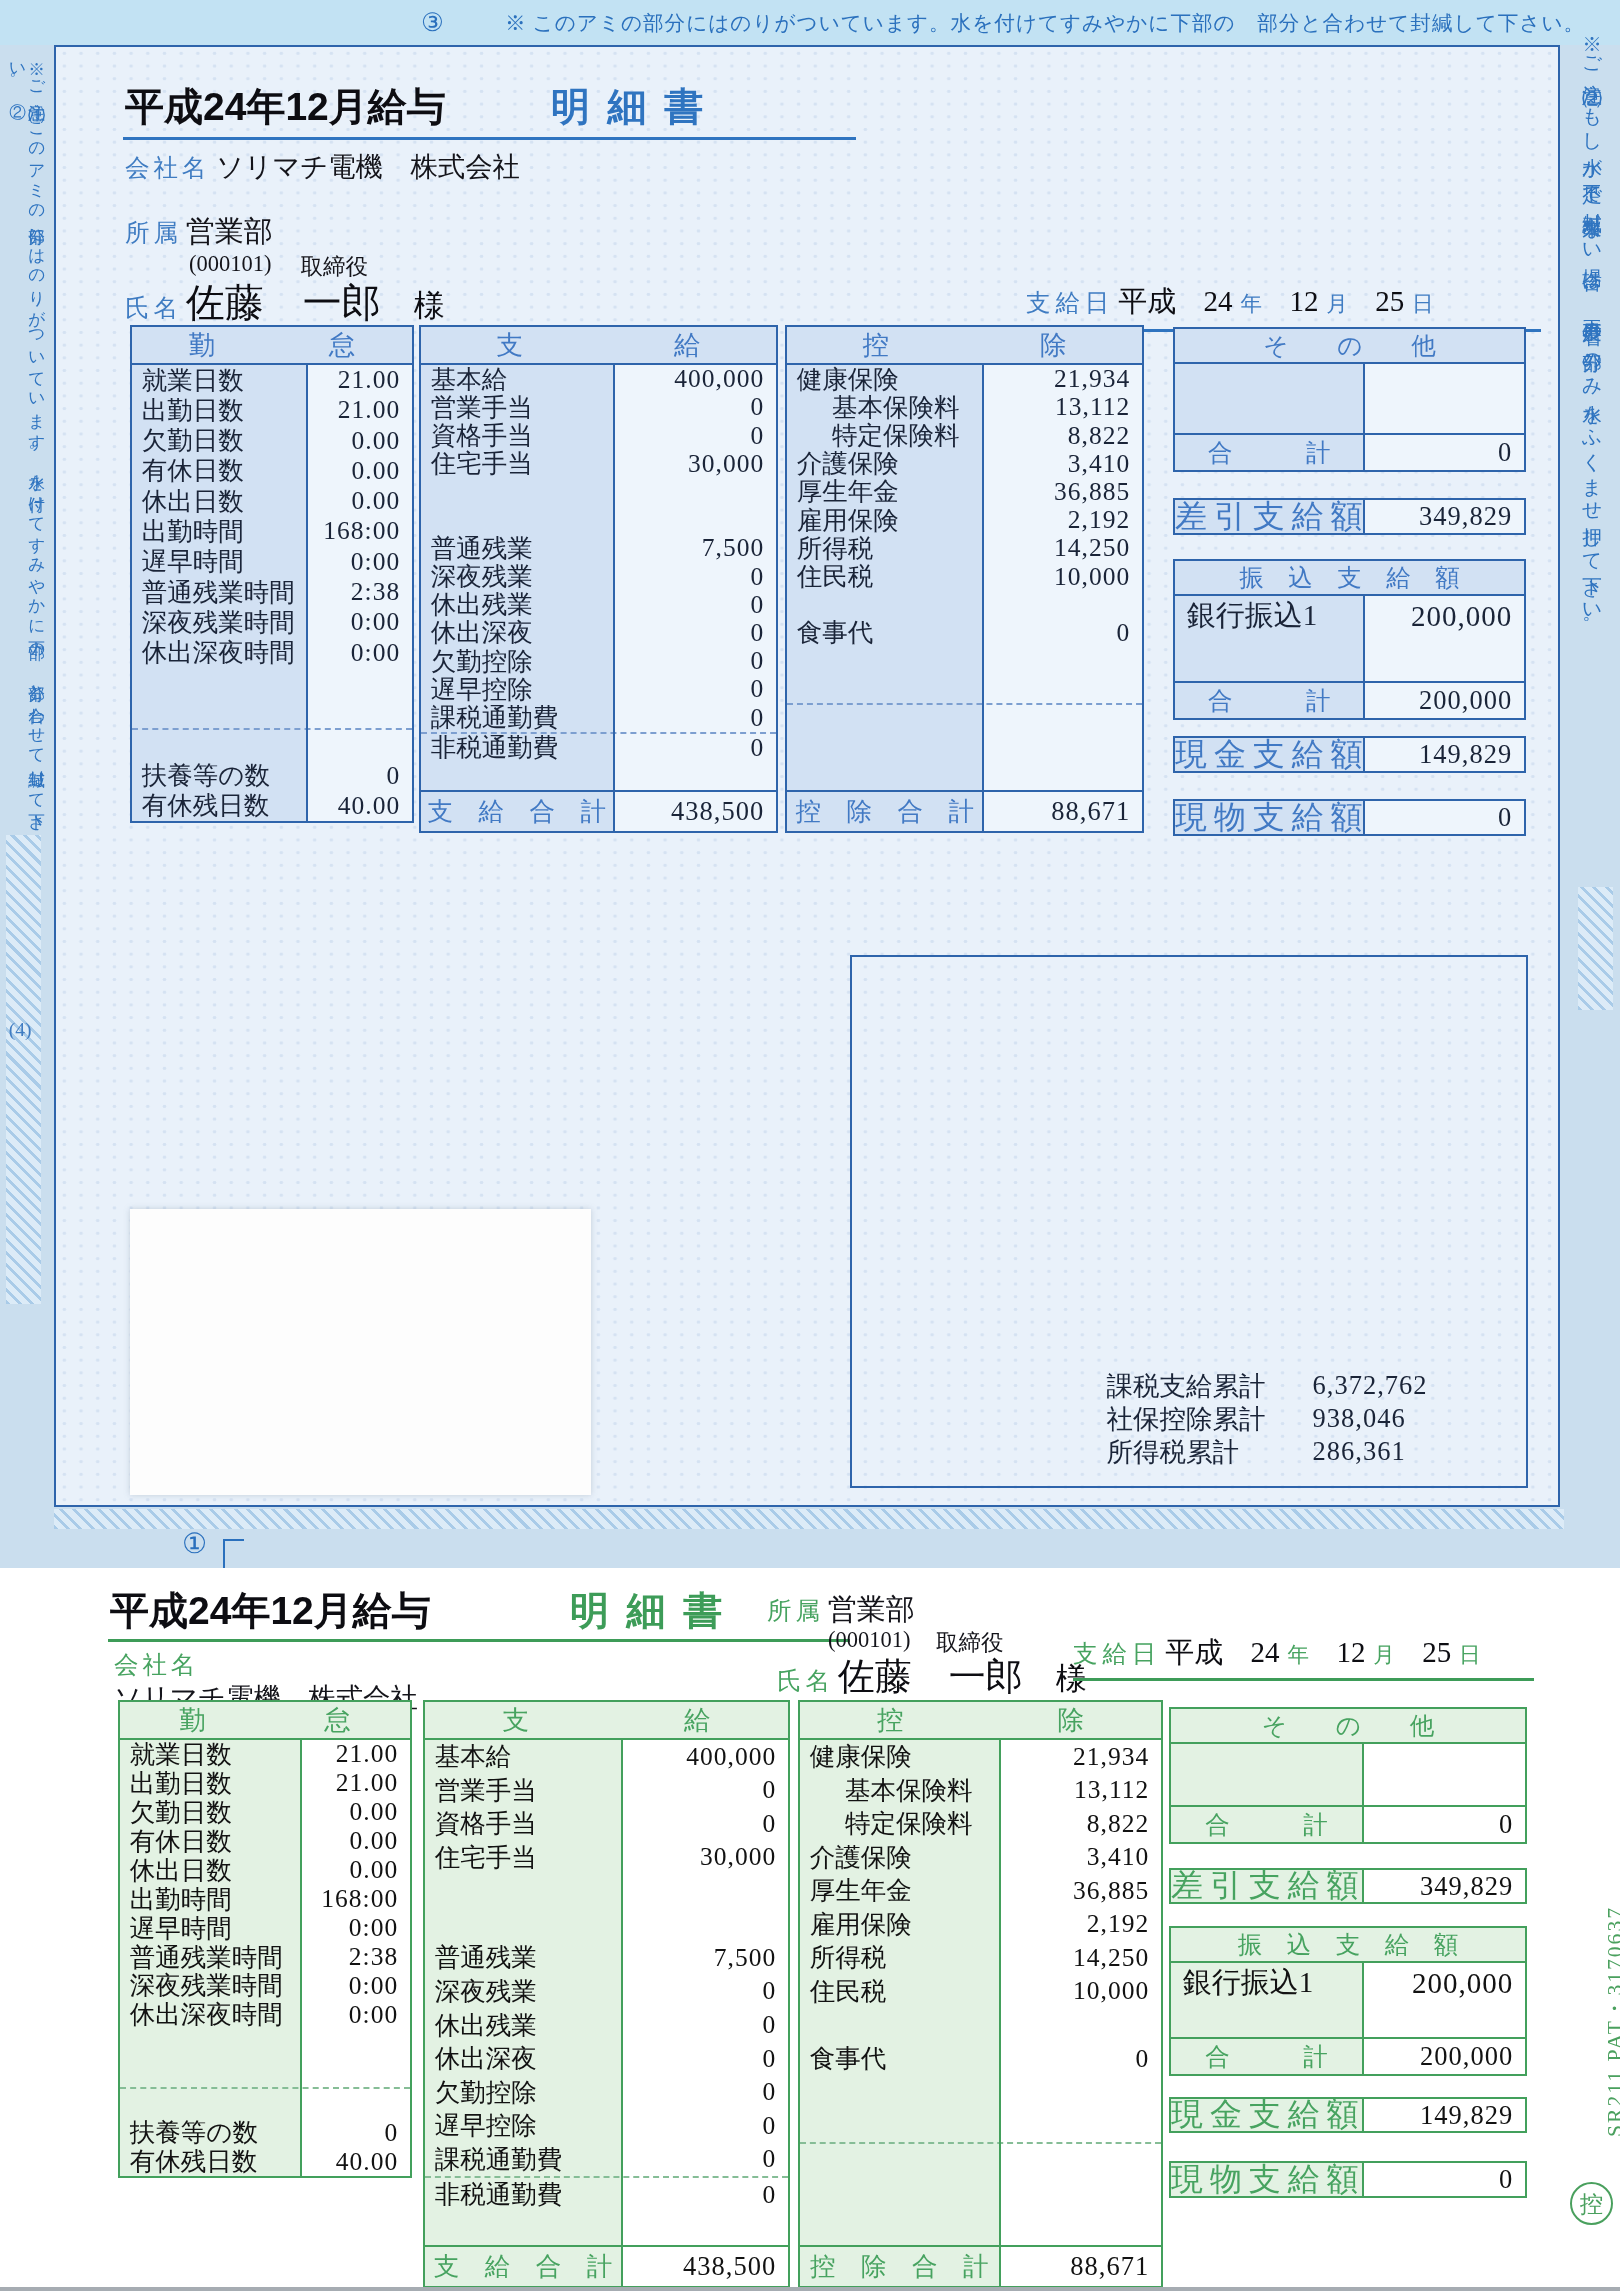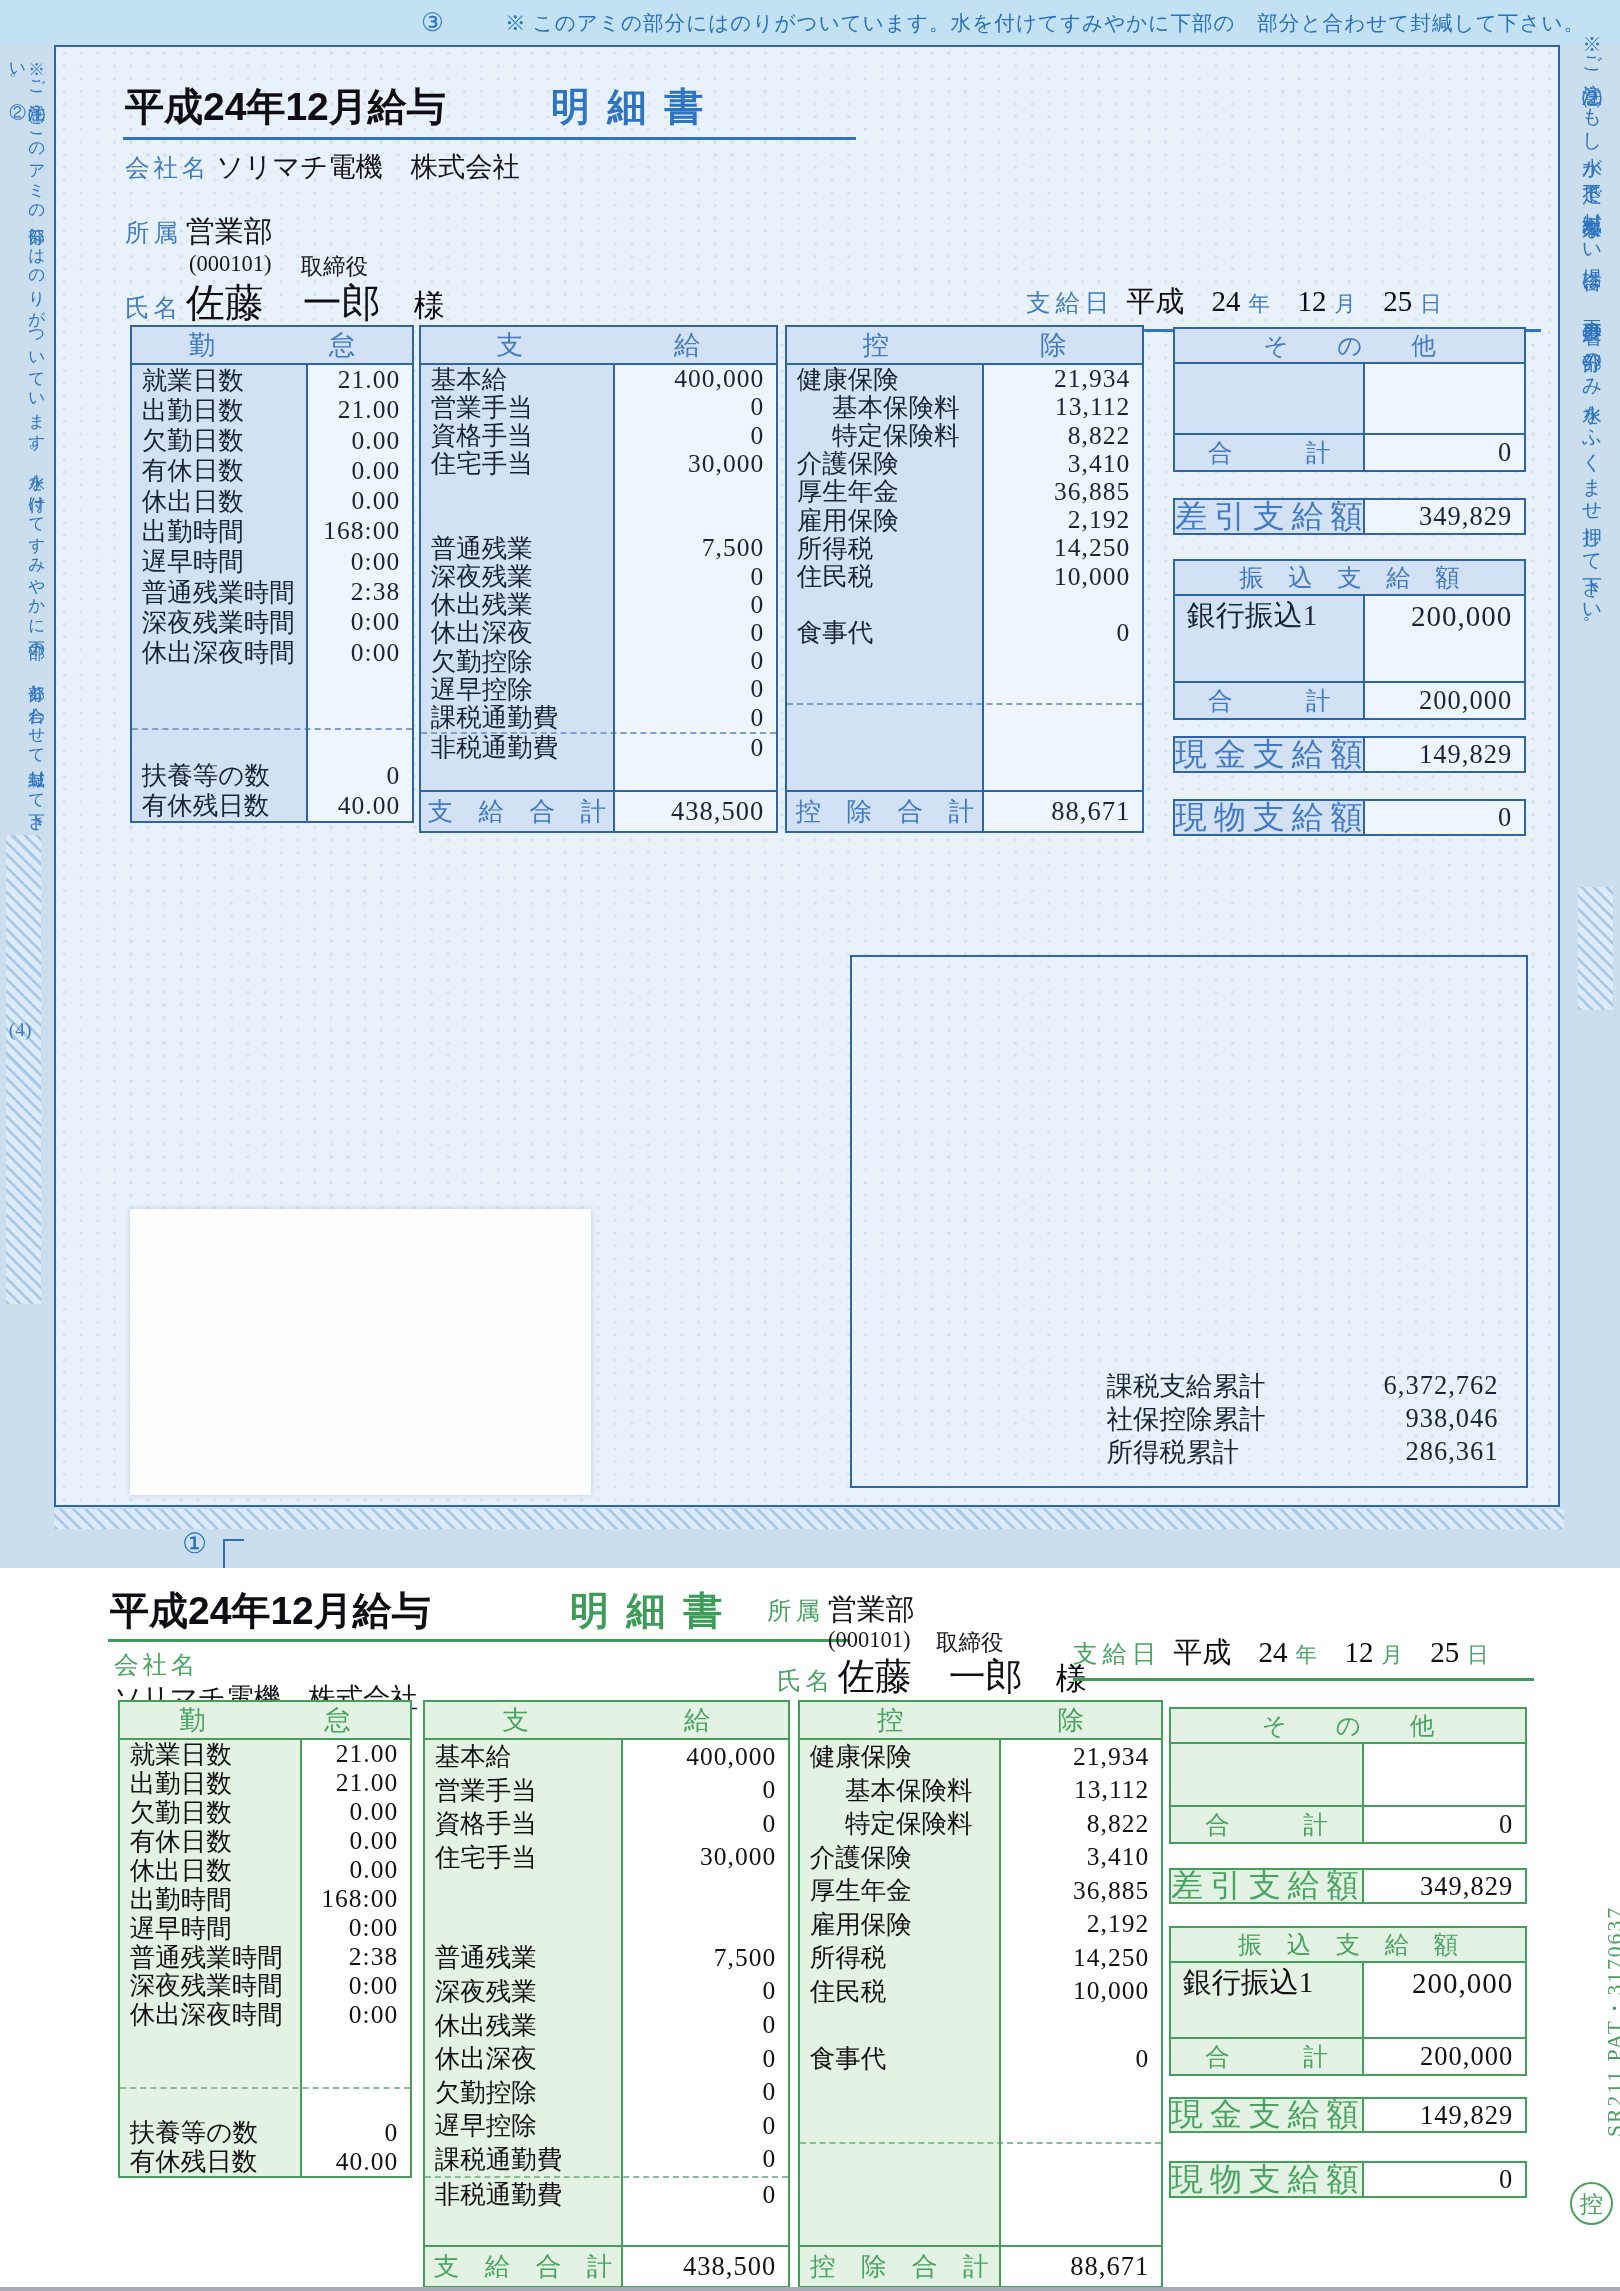--- a/index.html
+++ b/index.html
@@ -43,21 +43,21 @@
   .blue .uline{background:#2f74c0;} .green .uline{background:#3d9c58;}
   .lab{font-size:24.5px;letter-spacing:3.9px;white-space:nowrap;}
   .blue .lab{color:#3f7cc2;} .green .lab{color:#47a360;}
   .v28{font-size:27.4px;color:#14141a;white-space:nowrap;}
   .v30{font-size:29px;color:#14141a;white-space:nowrap;}
   .v23{font-size:22.5px;color:#14141a;white-space:nowrap;}
   .bigname{font-size:39px;color:#0d0d12;white-space:nowrap;}
   .namesuf{font-size:31px;margin-left:33px;}
   .payline{display:flex;align-items:baseline;white-space:nowrap;}
   .payline .num{font-size:29px;color:#0d0d12;margin-left:27.4px;}
-  .payline .era{font-size:29px;color:#0d0d12;margin-left:12px;}
+  .payline .era{font-size:29px;color:#0d0d12;margin-left:4px;}
   .payline .unit{font-size:21.6px;margin-left:7.8px;}
   .blue .payline .unit,.blue .payline .pl{color:#3f7cc2;}
   .green .payline .unit,.green .payline .pl{color:#47a360;}
   .payline .pl{font-size:24.5px;letter-spacing:4.9px;}
 
   
   .tbl{position:absolute;border:2.5px solid var(--line);display:flex;flex-direction:column;
        background:var(--val);box-sizing:border-box;}
   .t-att{--split:62%;} .t-pay{--split:54%;} .t-ded{--split:55%;}
   .thead{flex:0 0 33px;display:flex;align-items:center;justify-content:space-around;
@@ -102,21 +102,21 @@
          border-bottom-left-radius:13.7px;margin:-13.7px 9.8px 0 0;}
   .elbow2{width:19.6px;height:35px;border-left:2.5px solid #2a70bd;border-top:2.5px solid #2a70bd;
           margin:13.7px 7.8px 0 15.7px;}
   .msgbox{position:absolute;border:2.5px solid #2e64ab;box-sizing:border-box;font-size:29px;
           padding:13.7px 17.6px;color:#1a2438;background:transparent;}
   .window{position:absolute;background:#fdfdfd;box-shadow:0 0 5.9px rgba(120,140,160,.35);}
   .bigbox{position:absolute;border:2.5px solid #2e64ab;box-sizing:border-box;}
   .cum{position:absolute;right:27.4px;bottom:17.6px;width:392px;}
   .cumrow{display:flex;height:33px;align-items:center;font-size:26.5px;color:#1a2438;}
   .cumrow .cl{flex:1;white-space:nowrap;}
-  .cumrow .cv{width:186px;text-align:right;letter-spacing:1px;white-space:nowrap;}
+  .cumrow .cv{width:186px;text-align:left;letter-spacing:1px;white-space:nowrap;}
   .divnote{position:absolute;display:flex;align-items:flex-start;color:#2a70bd;font-size:22.5px;white-space:nowrap;}
   .divnote .circ{font-size:28px;margin-top:2px;}
   .srcode{position:absolute;left:1600px;top:2137px;transform:rotate(-90deg);transform-origin:0 0;
           color:#4aa05e;font-size:21.6px;letter-spacing:2px;white-space:nowrap;}
   .stamp{position:absolute;left:1570px;top:2182px;width:39px;height:39px;border:2.5px solid #4aa05e;
          border-radius:50%;display:flex;align-items:center;justify-content:center;color:#4aa05e;font-size:23.5px;}
 </style>
 </head>
 <body>
 

